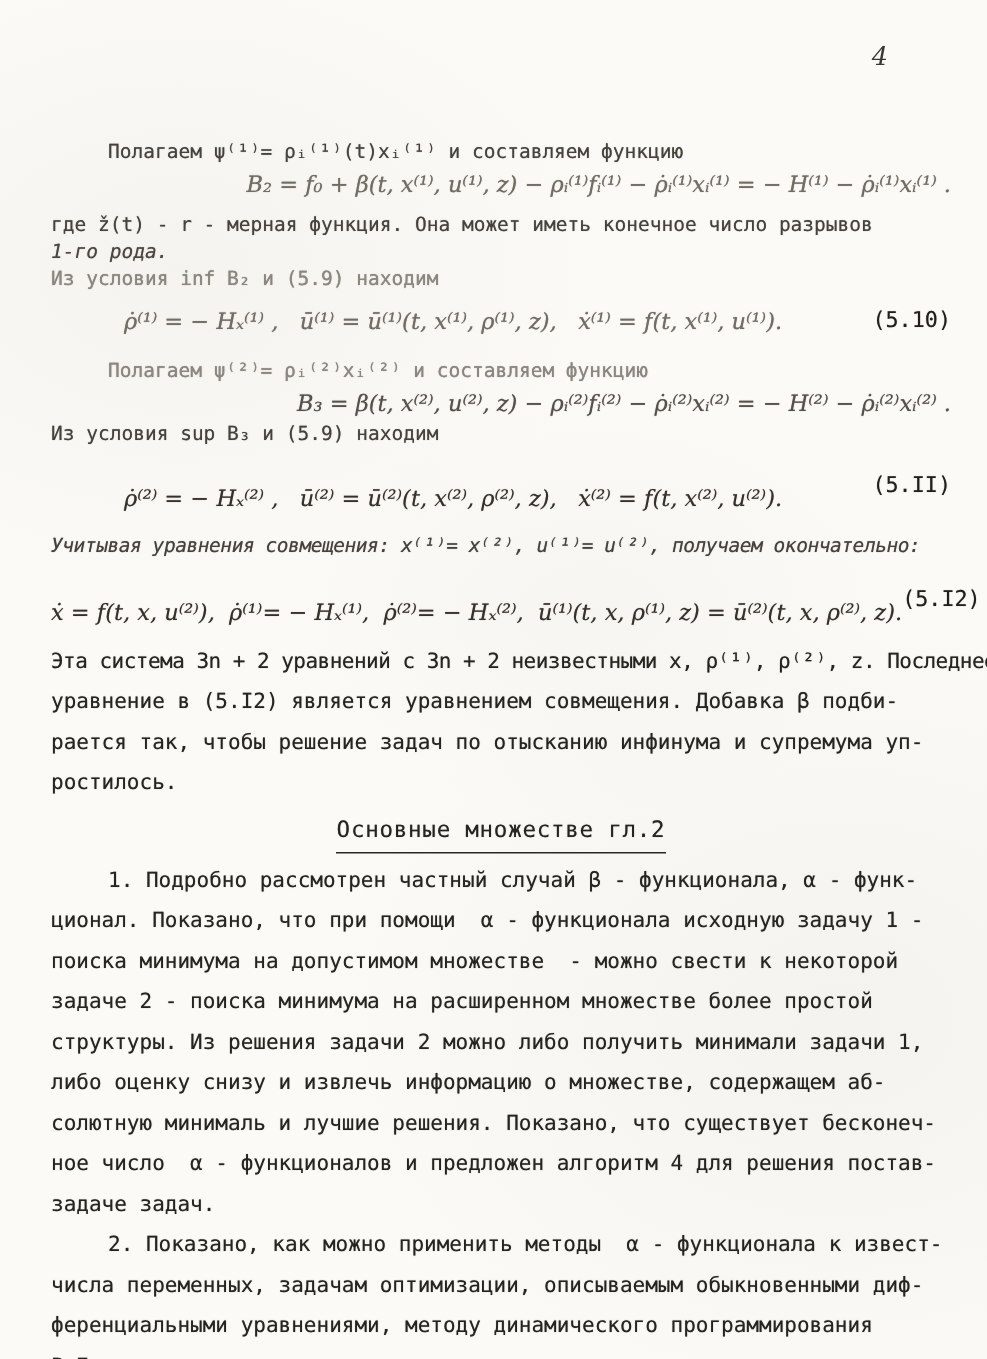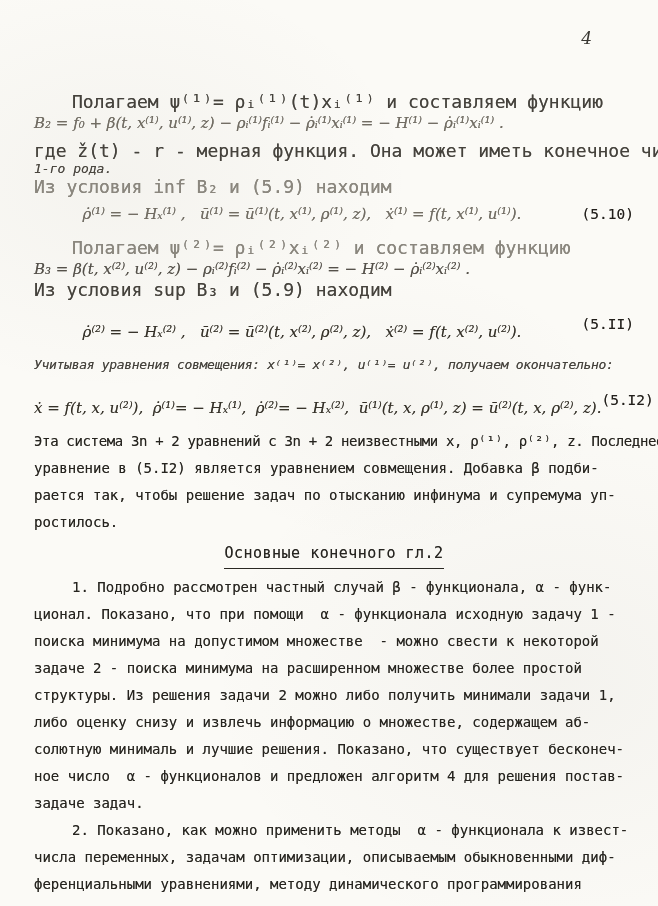--- a/index.html
+++ b/index.html
@@ -18,25 +18,25 @@
   }
   .pageno{
     position:absolute;top:28px;right:66px;
     font-family:"DejaVu Serif", serif;font-style:italic;
     font-size:17px;color:#3a3833;
   }
   .content{
     position:absolute;top:92px;left:34px;right:24px;
     text-shadow:0 0 0.6px rgba(40,38,32,0.55);
   }
-  .t{font-size:18px;line-height:19px;white-space:pre;}
+  .t{font-size:13px;line-height:19px;white-space:pre;}
   .para{font-size:14px;line-height:27px;white-space:pre;}
   .indent{padding-left:38px;}
   .eqc{
-    text-align:left;
+    text-align:right;
     font-family:"DejaVu Serif", serif;font-style:italic;
     font-size:15px;line-height:21px;white-space:pre;
   }
   .eqrow{display:flex;align-items:center;line-height:22px;}
   .eq{
     flex:1;text-align:center;
     font-family:"DejaVu Serif", serif;font-style:italic;
     font-size:15px;white-space:pre;
   }
   .eqnum{width:64px;text-align:right;font-size:14.5px;color:#221f1b;}
@@ -92,21 +92,21 @@
       <div class="eq fm-dark">ẋ = f(t, x, u⁽²⁾),  ρ̇⁽¹⁾= − Hₓ⁽¹⁾,  ρ̇⁽²⁾= − Hₓ⁽²⁾,  ū⁽¹⁾(t, x, ρ⁽¹⁾, z) = ū⁽²⁾(t, x, ρ⁽²⁾, z).</div>
       <div class="eqnum">(5.I2)</div>
     </div>
 
     <div class="para mt9 tight2">Эта система 3n + 2 уравнений с 3n + 2 неизвестными x, ρ⁽¹⁾, ρ⁽²⁾, z. Последнее</div>
     <div class="para">уравнение в (5.I2) является уравнением совмещения. Добавка β подби-</div>
     <div class="para">рается так, чтобы решение задач по отысканию инфинума и супремума уп-</div>
     <div class="para">ростилось.</div>
 
     <div class="headwrap">
-      <span class="heading">Основные конечного гл.2</span>
+      <span class="heading">Основные множестве гл.2</span>
     </div>
 
     <div class="para mt5 indent">1. Подробно рассмотрен частный случай β - функционала, α - функ-</div>
     <div class="para">ционал. Показано, что при помощи  α - функционала исходную задачу 1 -</div>
     <div class="para">поиска минимума на допустимом множестве  - можно свести к некоторой</div>
     <div class="para">задаче 2 - поиска минимума на расширенном множестве более простой</div>
     <div class="para">структуры. Из решения задачи 2 можно либо получить минимали задачи 1,</div>
     <div class="para">либо оценку снизу и извлечь информацию о множестве, содержащем аб-</div>
     <div class="para">солютную минималь и лучшие решения. Показано, что существует бесконеч-</div>
     <div class="para">ное число  α - функционалов и предложен алгоритм 4 для решения постав-</div>

